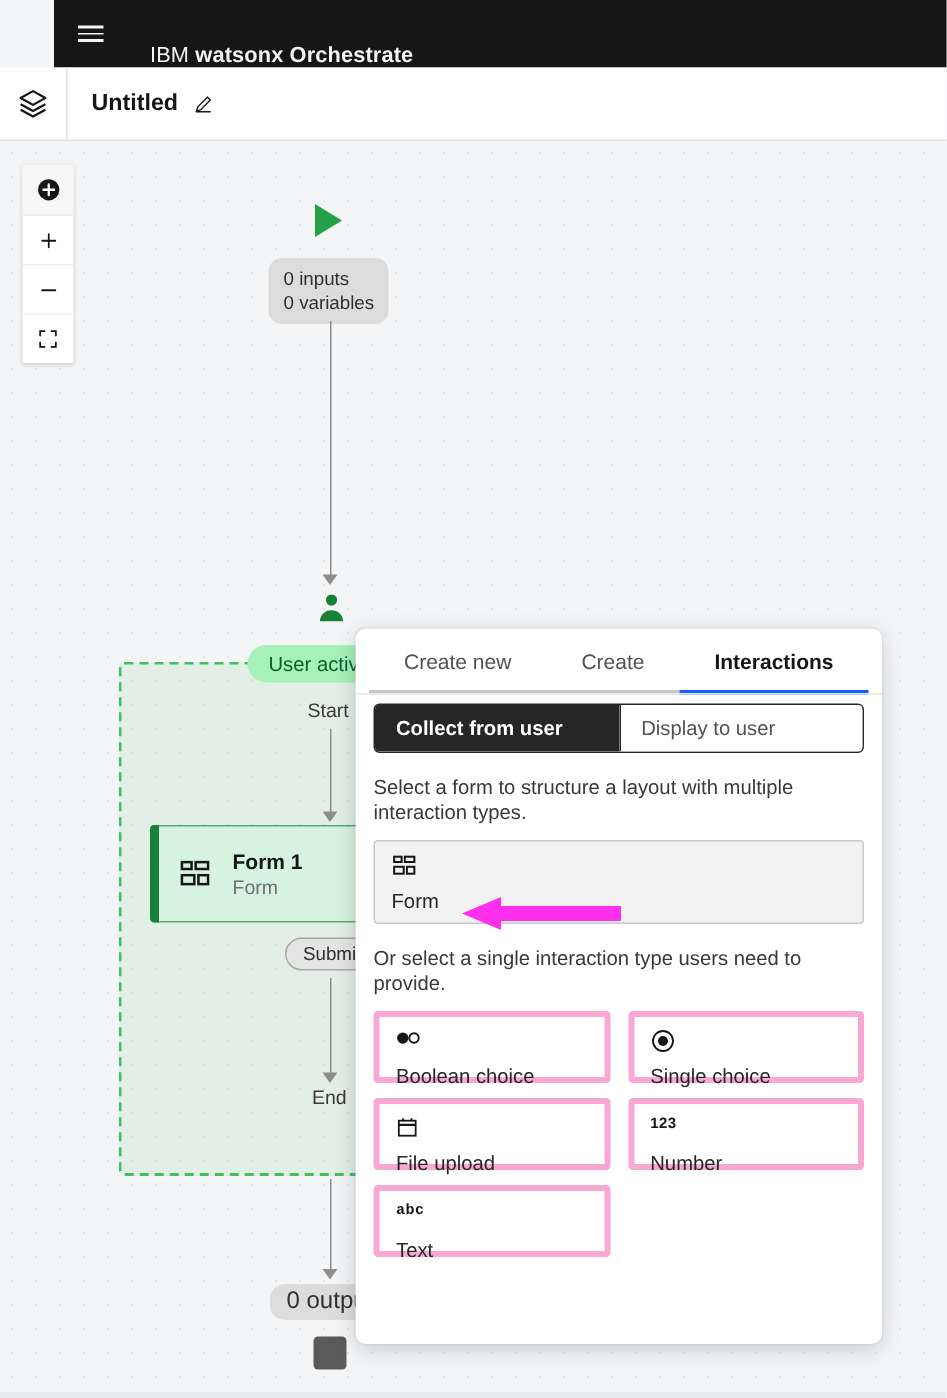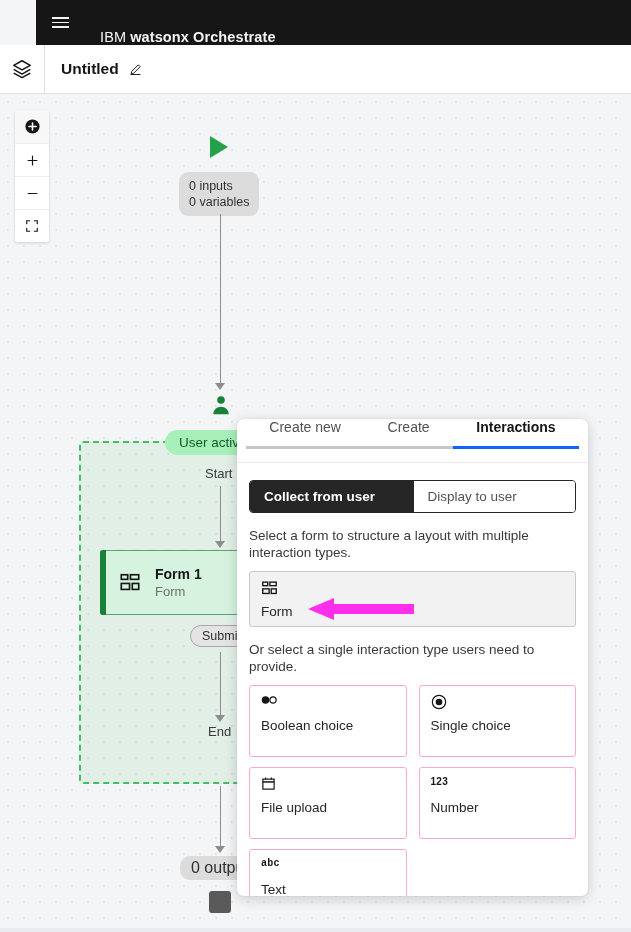--- a/index.html
+++ b/index.html
@@ -145,34 +145,34 @@
   }
 
   
   .panel {
     position: absolute; left: 237px; top: 419px; width: 351px; height: 477px;
     background: #ffffff; border-radius: 7px;
     box-shadow: 0 3px 14px rgba(0,0,0,0.17), 0 0 2px rgba(0,0,0,0.10);
     overflow: hidden;
   }
   .tabs {
-    display: flex; align-items: flex-start; height: 44px;
+    display: flex; align-items: flex-end; height: 44px;
     padding: 0 9px; position: relative;
   }
   .tab {
     flex: 1 1 auto; text-align: center; font-size: 14px; color: #525252;
     padding-bottom: 11px; cursor: pointer; position: relative;
     border-bottom: 3px solid #c6c6c6;
   }
   .tab.active { color: #161616; font-weight: 700; border-bottom-color: #0f62fe; }
   .tabs-underline {
     position: absolute; left: 0; right: 0; bottom: 0; height: 1px; background: #e8e8e8;
   }
 
-  .panel-body { padding: 17px 12px 0 12px; }
+  .panel-body { padding: 6px 12px 0 12px; }
 
   .toggle-group {
     display: flex; width: 100%; height: 33px; border-radius: 4px;
     overflow: hidden; border: 1px solid #262626;
   }
   .toggle-opt {
     flex: 1 1 50%; display: flex; align-items: center; padding-left: 14px;
     font-size: 13.5px; cursor: pointer;
   }
   .toggle-opt.on { background: #262626; color: #ffffff; font-weight: 700; }
@@ -188,21 +188,21 @@
     padding: 8px 11px; cursor: pointer; position: relative;
   }
   .card-ico { height: 18px; display: flex; align-items: flex-start; }
   .card-label { font-size: 13.5px; color: #262626; margin-top: 6px; }
 
   .grid {
     margin-top: 10px; display: grid; grid-template-columns: 1fr 1fr;
     gap: 10px 12px;
   }
   .type-card {
-    height: 72px; background: #ffffff; border: 1px solid #f9a8d4;
+    height: 48px; background: #ffffff; border: 4px solid #f9a8d4;
     border-radius: 3px; padding: 8px 11px; cursor: pointer;
   }
 
   
   .arrow-annot {
     position: absolute; left: 308px; top: 598px; width: 106px; height: 22px;
     pointer-events: none;
   }
 </style>
 </head>

